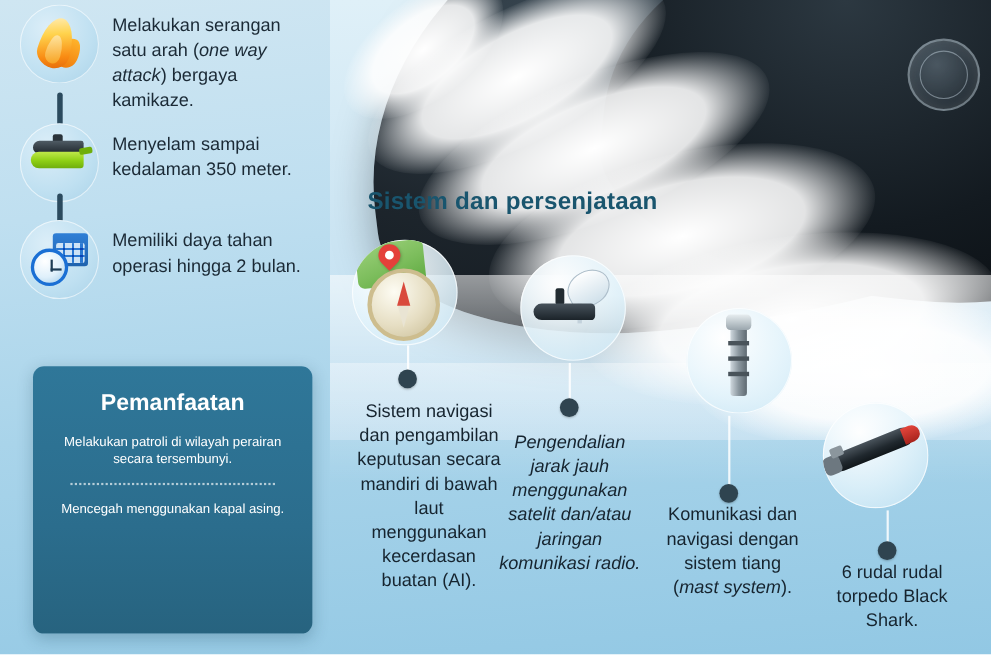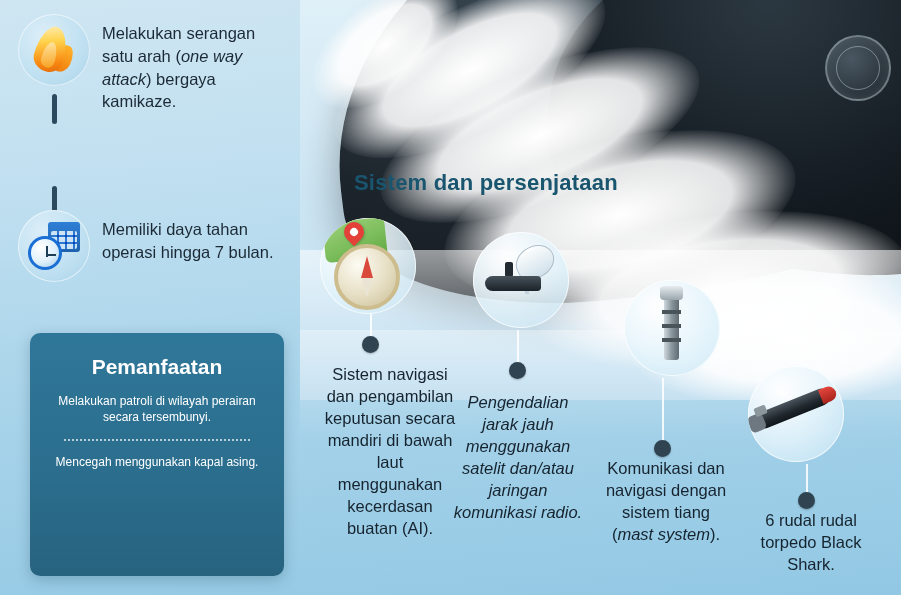--- a/index.html
+++ b/index.html
@@ -108,21 +108,20 @@
     background: linear-gradient(180deg, rgba(255,255,255,.35) 0%, rgba(169,212,234,0) 100%);
   }
 
   
   .left-list {
     position: absolute;
     top: 0;
     left: 0;
     width: 320px;
     height: 320px;
-    margin-top: 10px;
   }
   .feature {
     position: absolute;
     left: 18px;
     display: flex;
     align-items: flex-start;
     gap: 12px;
   }
   .f1 { top: 4px; }
   .f2 { top: 112px; }
@@ -276,21 +275,21 @@
                 repeating-linear-gradient(0deg, #eaf4fc 0 5px, #2f7fd6 5px 7px);
     background-blend-mode: multiply;
     opacity: .95;
     border-radius: 2px;
   }
 
   
   .section-title {
     position: absolute;
     top: 170px;
-    left: 354px;
+    left: 334px;
     font-size: 22px;
     font-weight: bold;
     color: #19556e;
     letter-spacing: .2px;
     text-align: right;
   }
 
   
   .panel {
     position: absolute;
@@ -580,29 +579,38 @@
         <div class="flame-tail"></div>
         <div class="flame"></div>
       </div>
       <div class="ftext">
         <span>Melakukan serangan satu arah (</span><em>one way attack</em><span>) bergaya kamikaze.</span>
       </div>
     </div>
 
     <div class="connector c1"></div>
 
+    <div class="feature f2">
+      <div class="badge">
+        <div class="sub-fin"></div>
+        <div class="sub-dark"></div>
+        <div class="sub-green"></div>
+        <div class="sub-tail"></div>
+      </div>
+      <div class="ftext">Menyelam sampai kedalaman 350 meter.</div>
+    </div>
 
     <div class="connector c2"></div>
 
     <div class="feature f3">
       <div class="badge">
         <div class="cal"></div>
         <div class="clock"></div>
       </div>
-      <div class="ftext">Memiliki daya tahan operasi hingga 7 bulan.</div>
+      <div class="ftext">Memiliki daya tahan operasi hingga 2 bulan.</div>
     </div>
   </div>
 
   <div class="section-title">Sistem dan persenjataan</div>
 
   <div class="panel">
     <h3>Pemanfaatan</h3>
     <p>Melakukan patroli di wilayah perairan secara tersembunyi.</p>
     <div class="dotted"></div>
     <p>Mencegah menggunakan kapal asing.</p>

